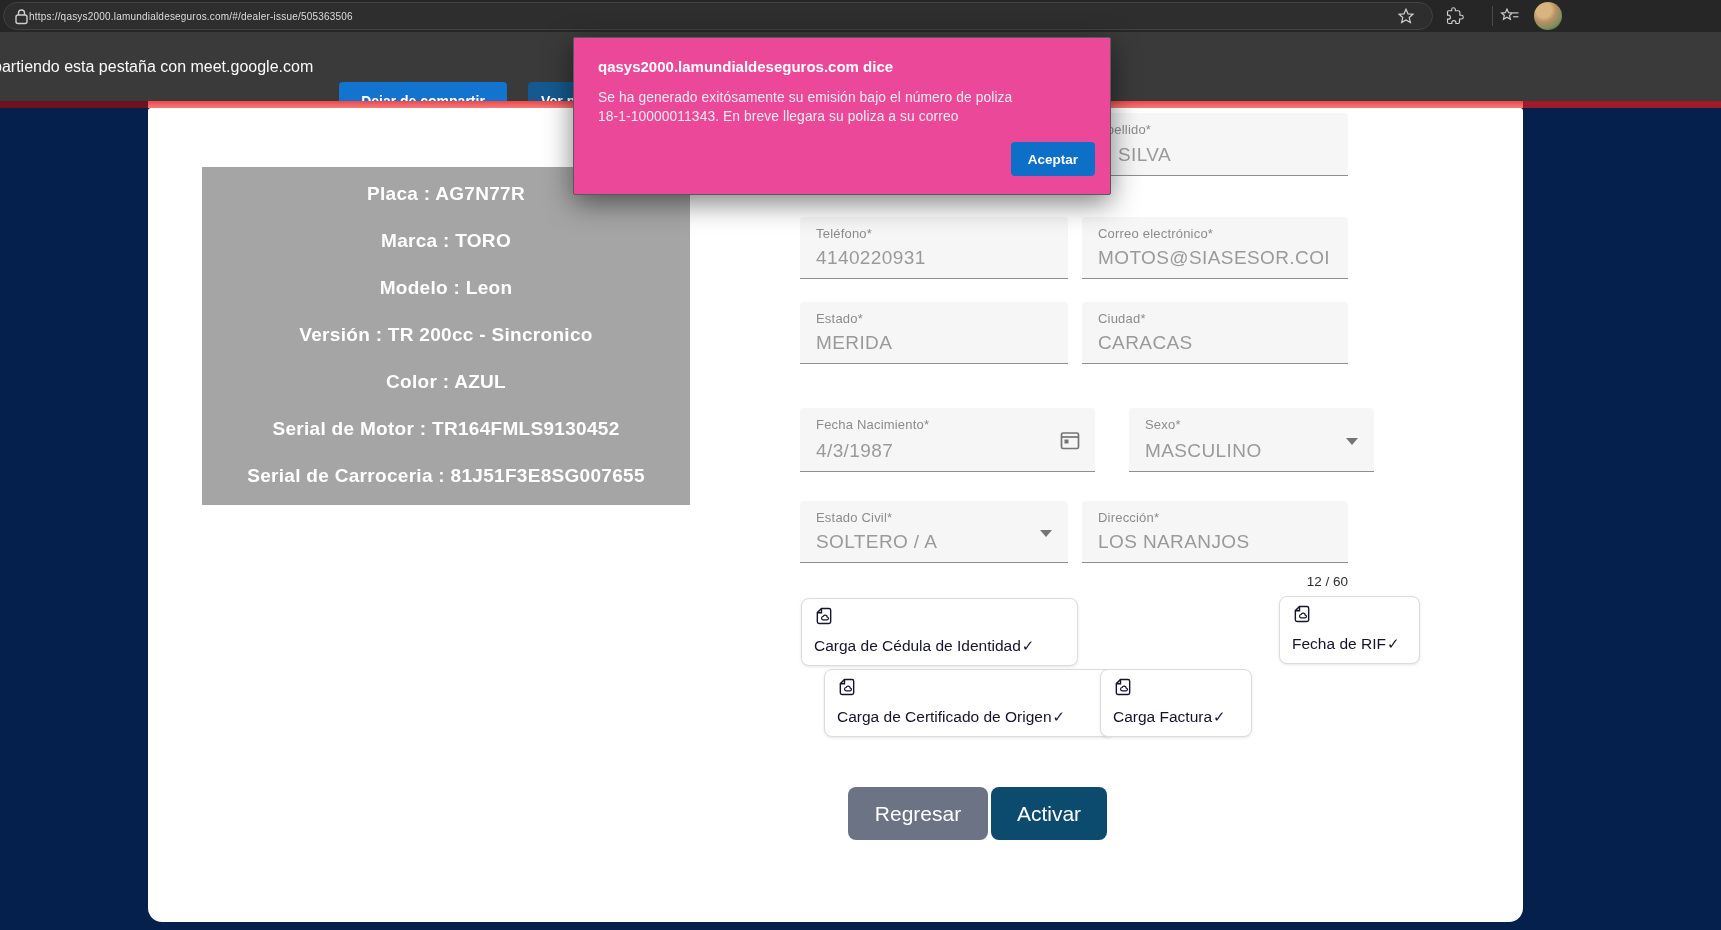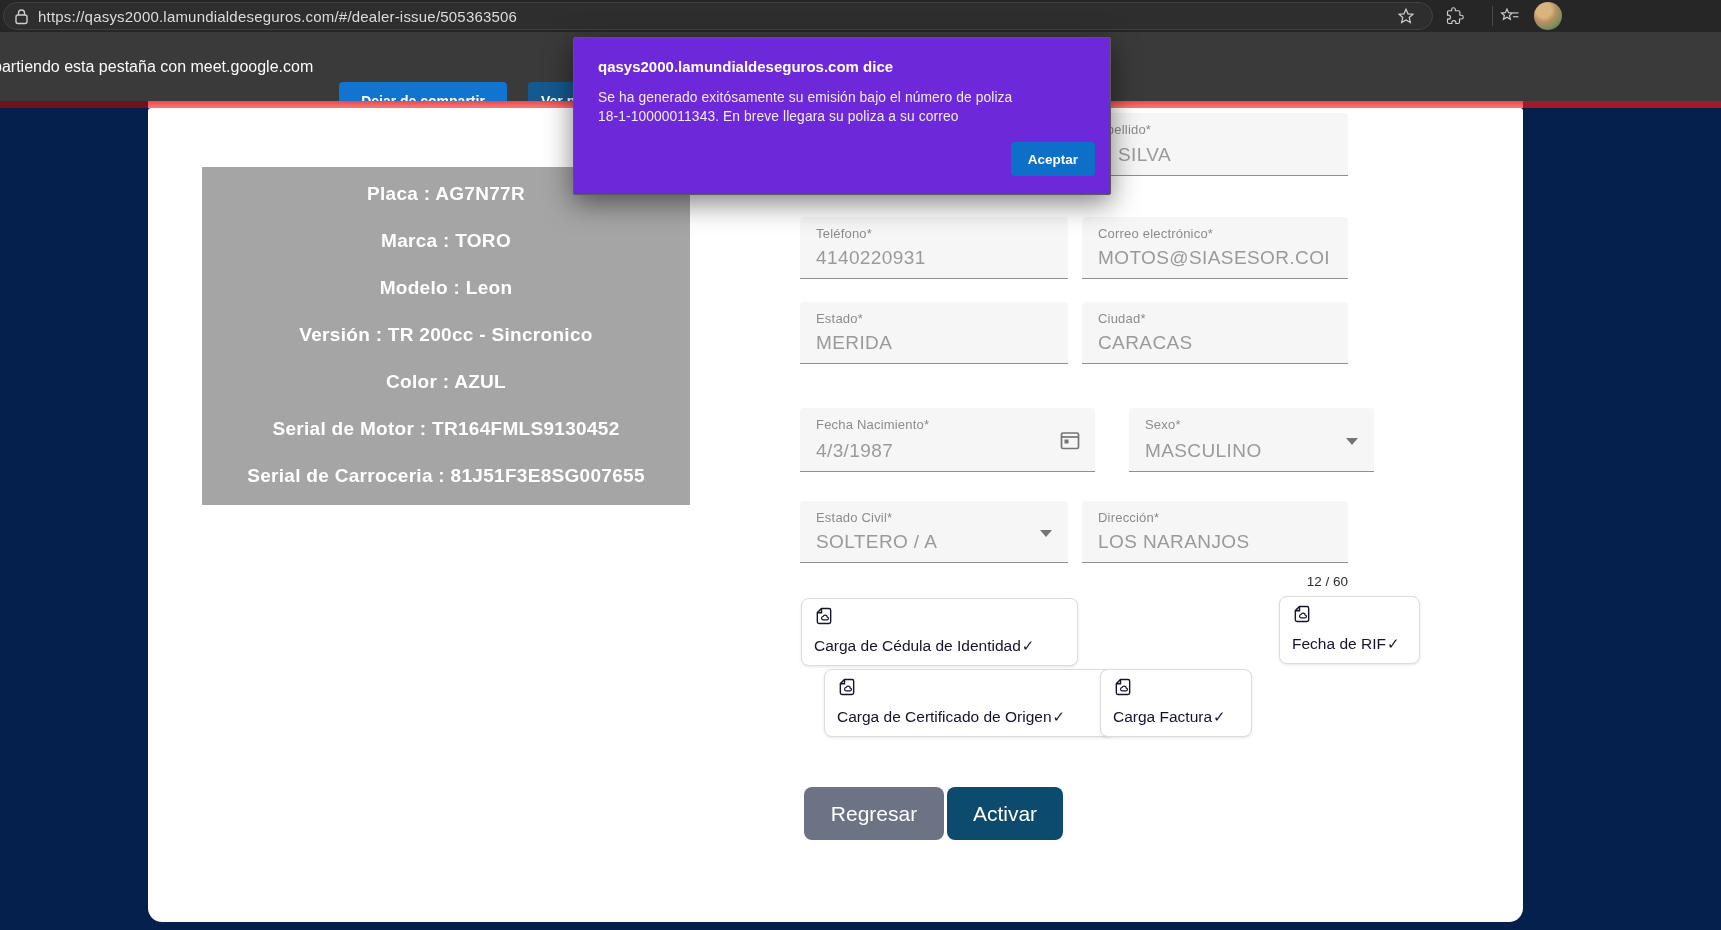--- a/index.html
+++ b/index.html
@@ -5,21 +5,21 @@
   html,body{margin:0;padding:0;background:#111;}
   *{box-sizing:border-box;}
   #screen{position:relative;width:1721px;height:930px;overflow:hidden;
           font-family:"Liberation Sans",sans-serif;background:#06204d;}
 
   
   .browser-bar{position:absolute;left:0;top:0;width:1721px;height:32px;background:#262626;}
   .addr-pill{position:absolute;left:3px;top:2px;width:1430px;height:28px;border-radius:14px;
              background:#2e2e2e;border:1px solid #424242;display:flex;align-items:center;}
   .lock{margin-left:10px;display:flex;}
-  .url{margin-left:9px;font-size:15px;color:#dcdcdc;letter-spacing:.2px;white-space:nowrap;text-align:center;}
+  .url{margin-left:0;font-size:10px;color:#dcdcdc;letter-spacing:.2px;white-space:nowrap;text-align:center;}
   .chrome-ic{position:absolute;top:6px;width:20px;height:20px;display:flex;align-items:center;justify-content:center;}
   .chrome-div{position:absolute;top:6px;left:1492px;width:1px;height:20px;background:#4a4a4a;}
   .avatar{position:absolute;top:2px;left:1534px;width:28px;height:28px;border-radius:50%;
           background:radial-gradient(circle at 35% 28%,#d8b57e 0 28%,#b98f63 45%,#7c8f5e 70%,#35302c 100%);}
 
   
   .share-bar{position:absolute;left:0;top:32px;width:1721px;height:69px;background:#3a3a3a;}
   .share-msg{position:absolute;left:-7px;top:0;height:69px;display:flex;align-items:center;
              font-size:16px;color:#fafafa;}
   .share-btn{position:absolute;top:50px;height:38px;border:none;border-radius:4px;color:#fff;
@@ -55,26 +55,26 @@
   .counter{position:absolute;left:1000px;top:466px;width:200px;text-align:right;
            font-size:13.5px;color:#2e2e2e;}
 
   .upcard{position:absolute;height:68px;background:#fff;border:1px solid #dcdcdc;border-radius:8px;
           box-shadow:0 1px 3px rgba(0,0,0,.10);cursor:pointer;}
   .upcard .ic{position:absolute;left:12px;top:7px;display:flex;}
   .upcard .txt{position:absolute;left:12px;bottom:10px;font-size:15.5px;color:#14142b;white-space:nowrap;}
   .upcard .chk{font-size:15px;color:#14142b;margin-left:1px;}
 
   .act-btn{position:absolute;top:679px;height:53px;border:none;border-radius:8px;color:#fff;
-           font-size:21px;font-family:"Liberation Sans",sans-serif;cursor:pointer;}
+           font-size:21px;font-family:"Liberation Sans",sans-serif;cursor:pointer;margin-left:44px;}
   .btn-back{left:656px;width:140px;background:#6b7384;}
   .btn-activate{left:799px;width:116px;background:#0c4a6e;}
 
   
-  .dialog{position:absolute;left:573px;top:37px;width:538px;height:158px;background:#6d28d9;
+  .dialog{position:absolute;left:573px;top:37px;width:538px;height:158px;background:#ec4899;
           border:1px solid #5a5a5a;border-radius:2px;box-shadow:0 8px 28px rgba(0,0,0,.5);z-index:50;}
   .dlg-title{position:absolute;left:24px;top:20px;font-size:15px;font-weight:bold;color:#ffffff;}
   .dlg-line{position:absolute;left:24px;font-size:13.8px;color:#ededed;letter-spacing:.1px;}
   .dlg-l1{top:52px;} .dlg-l2{top:71px;}
   .btn-accept{position:absolute;right:15px;bottom:18px;width:84px;height:34px;background:#0d6fc8;
               border:none;border-radius:4px;color:#fff;font-weight:bold;font-size:13.5px;
               font-family:"Liberation Sans",sans-serif;cursor:pointer;}
 
   svg{display:block;}
 </style>

